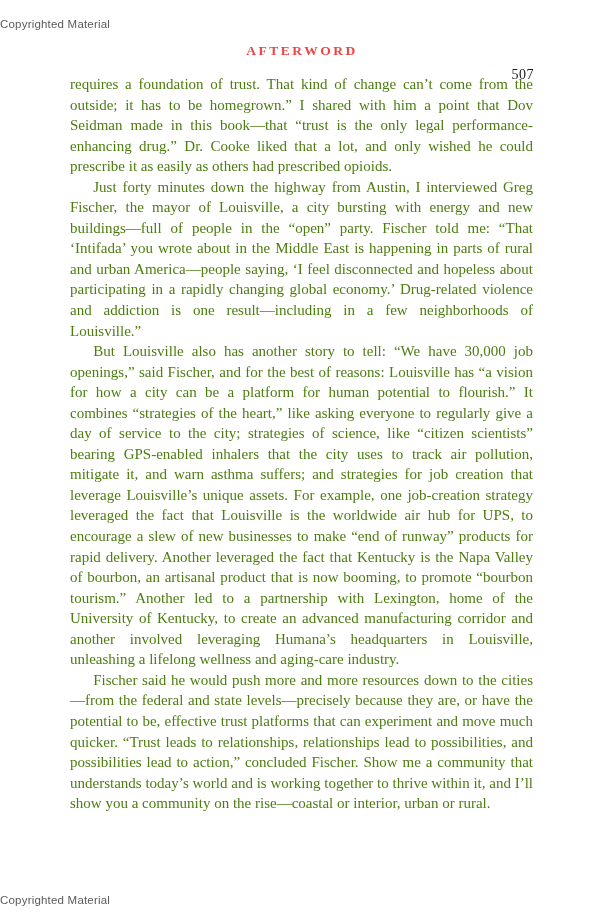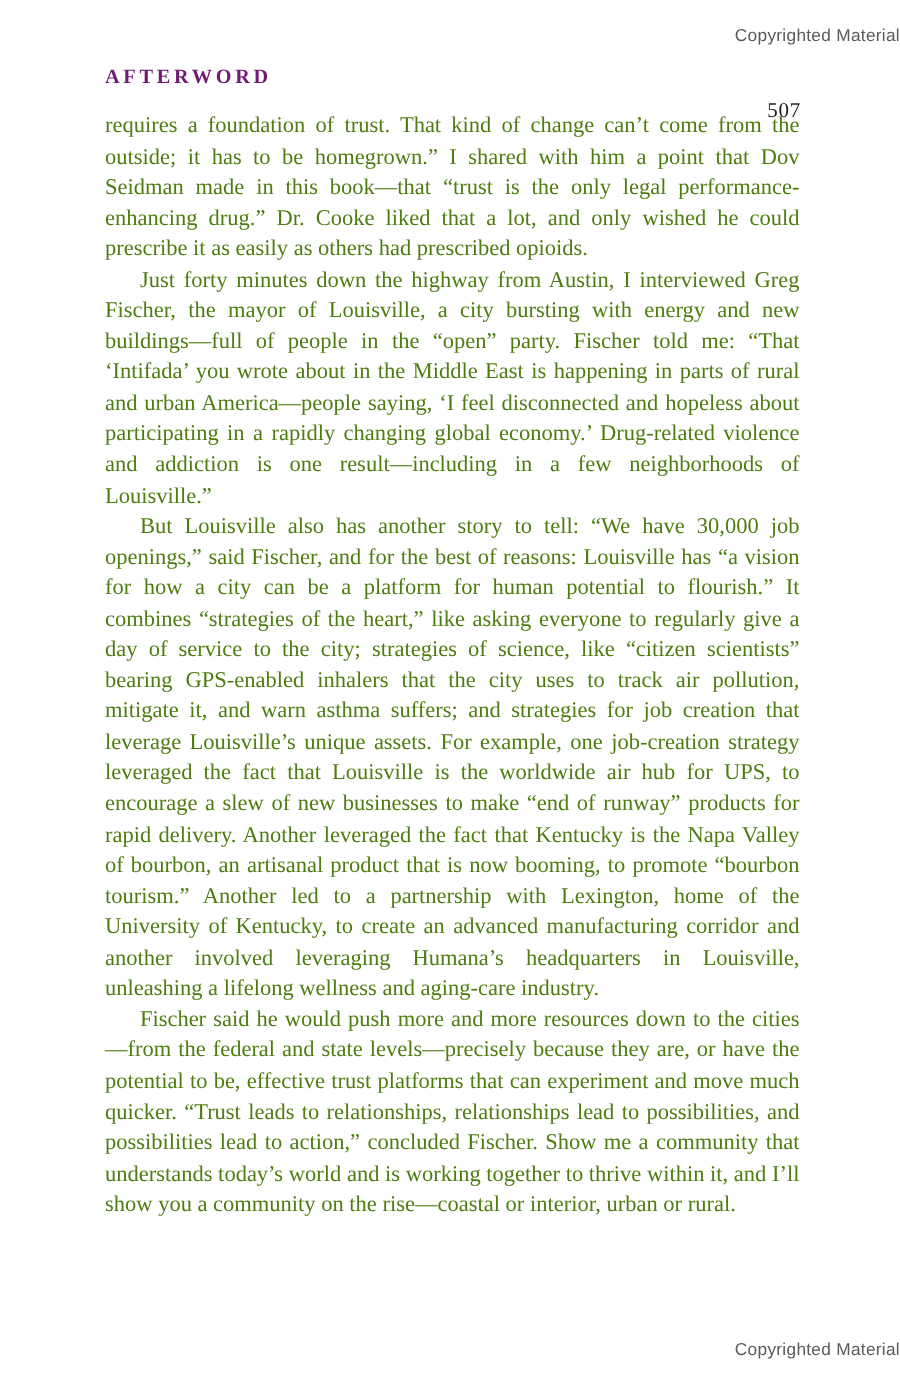--- a/index.html
+++ b/index.html
@@ -14,43 +14,43 @@
     background: #ffffff;
     box-sizing: border-box;
     font-family: "Liberation Serif", "DejaVu Serif", serif;
     color: #1c1c1c;
     overflow: hidden;
   }
   .copyright {
     position: absolute;
     left: 0;
     width: 100%;
-    text-align: right;
+    text-align: left;
     font-family: "Liberation Sans", "DejaVu Sans", sans-serif;
     font-size: 11.5px;
     color: #5a5a5a;
     letter-spacing: 0.2px;
   }
   .copyright.top { top: 18px; }
   .copyright.bottom { bottom: 16px; }
 
   .running-head {
     position: absolute;
     top: 43px;
     left: 70px;
     right: 66px;
     height: 18px;
   }
   .chapter-title {
     display: block;
-    text-align: left;
+    text-align: center;
     font-size: 13.5px;
     font-weight: bold;
     letter-spacing: 2.5px;
-    color: #701a75;
+    color: #ef4444;
   }
   .page-number {
     position: absolute;
     right: 0;
     top: 0;
     font-size: 14px;
     font-weight: normal;
     letter-spacing: 0.5px;
     color: #1c1c1c;
     margin-top: 24px;

